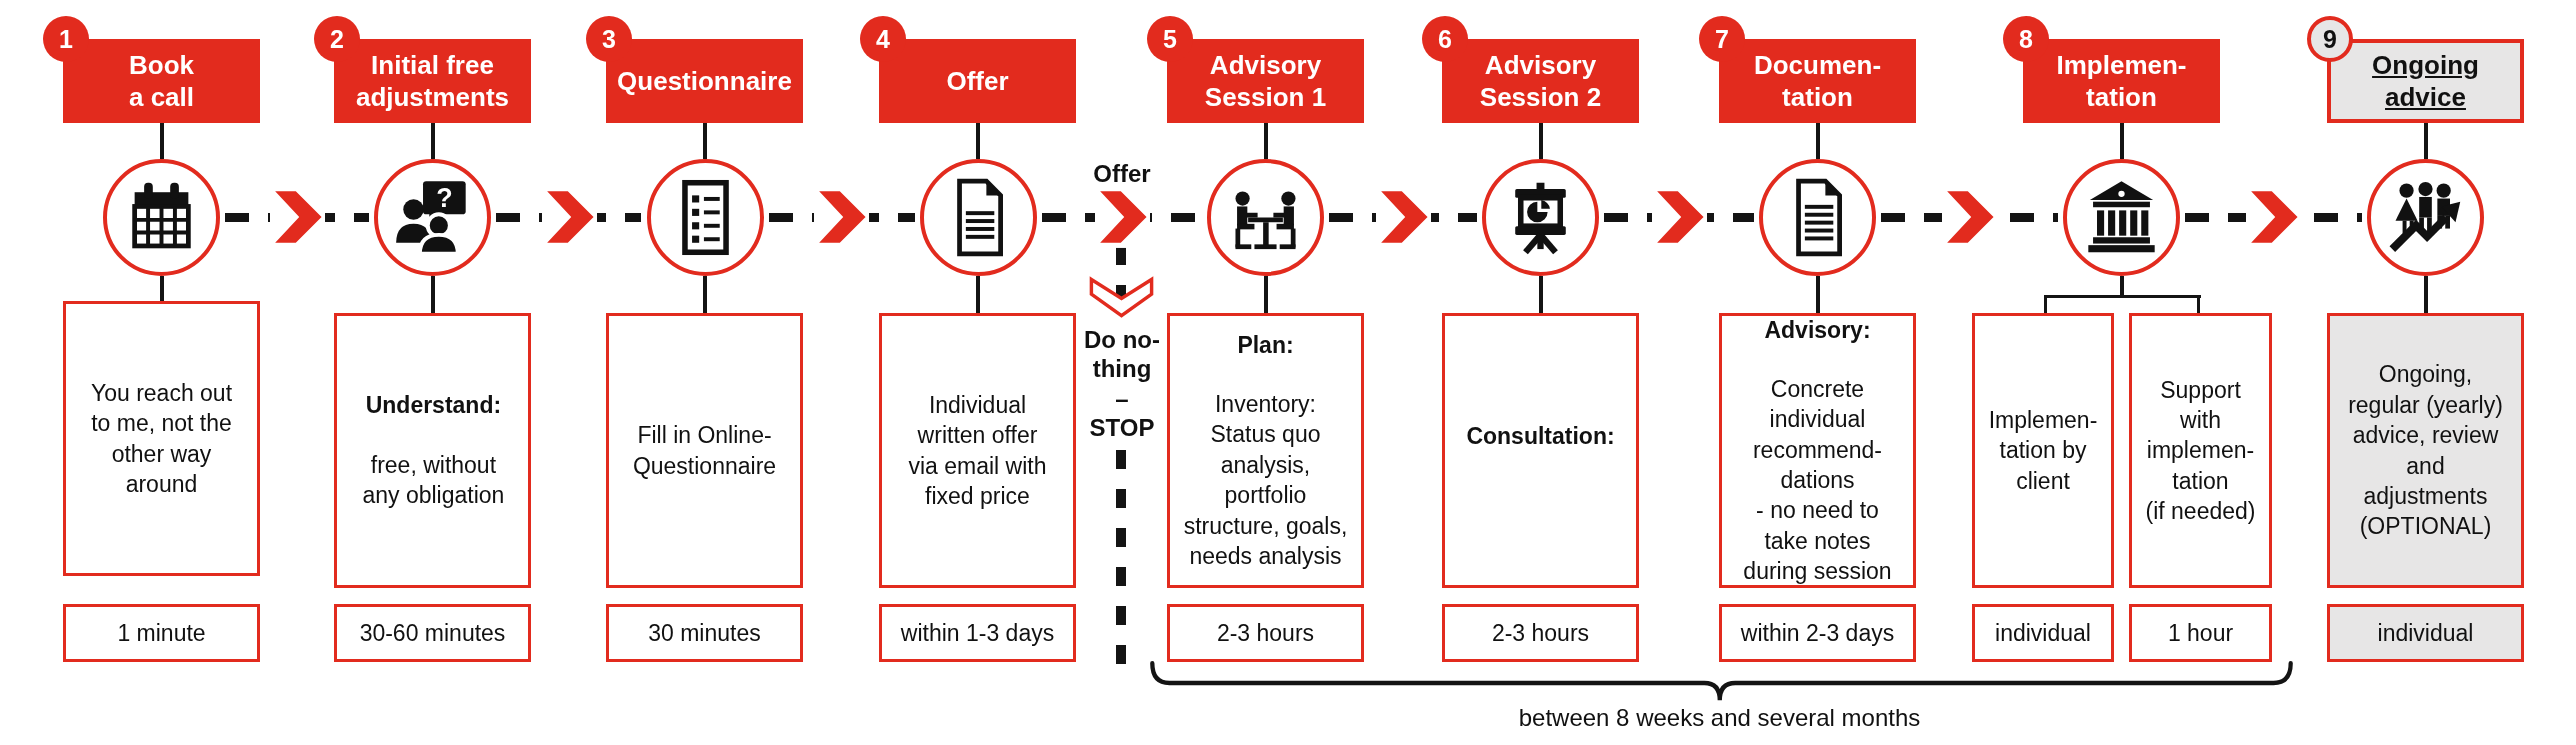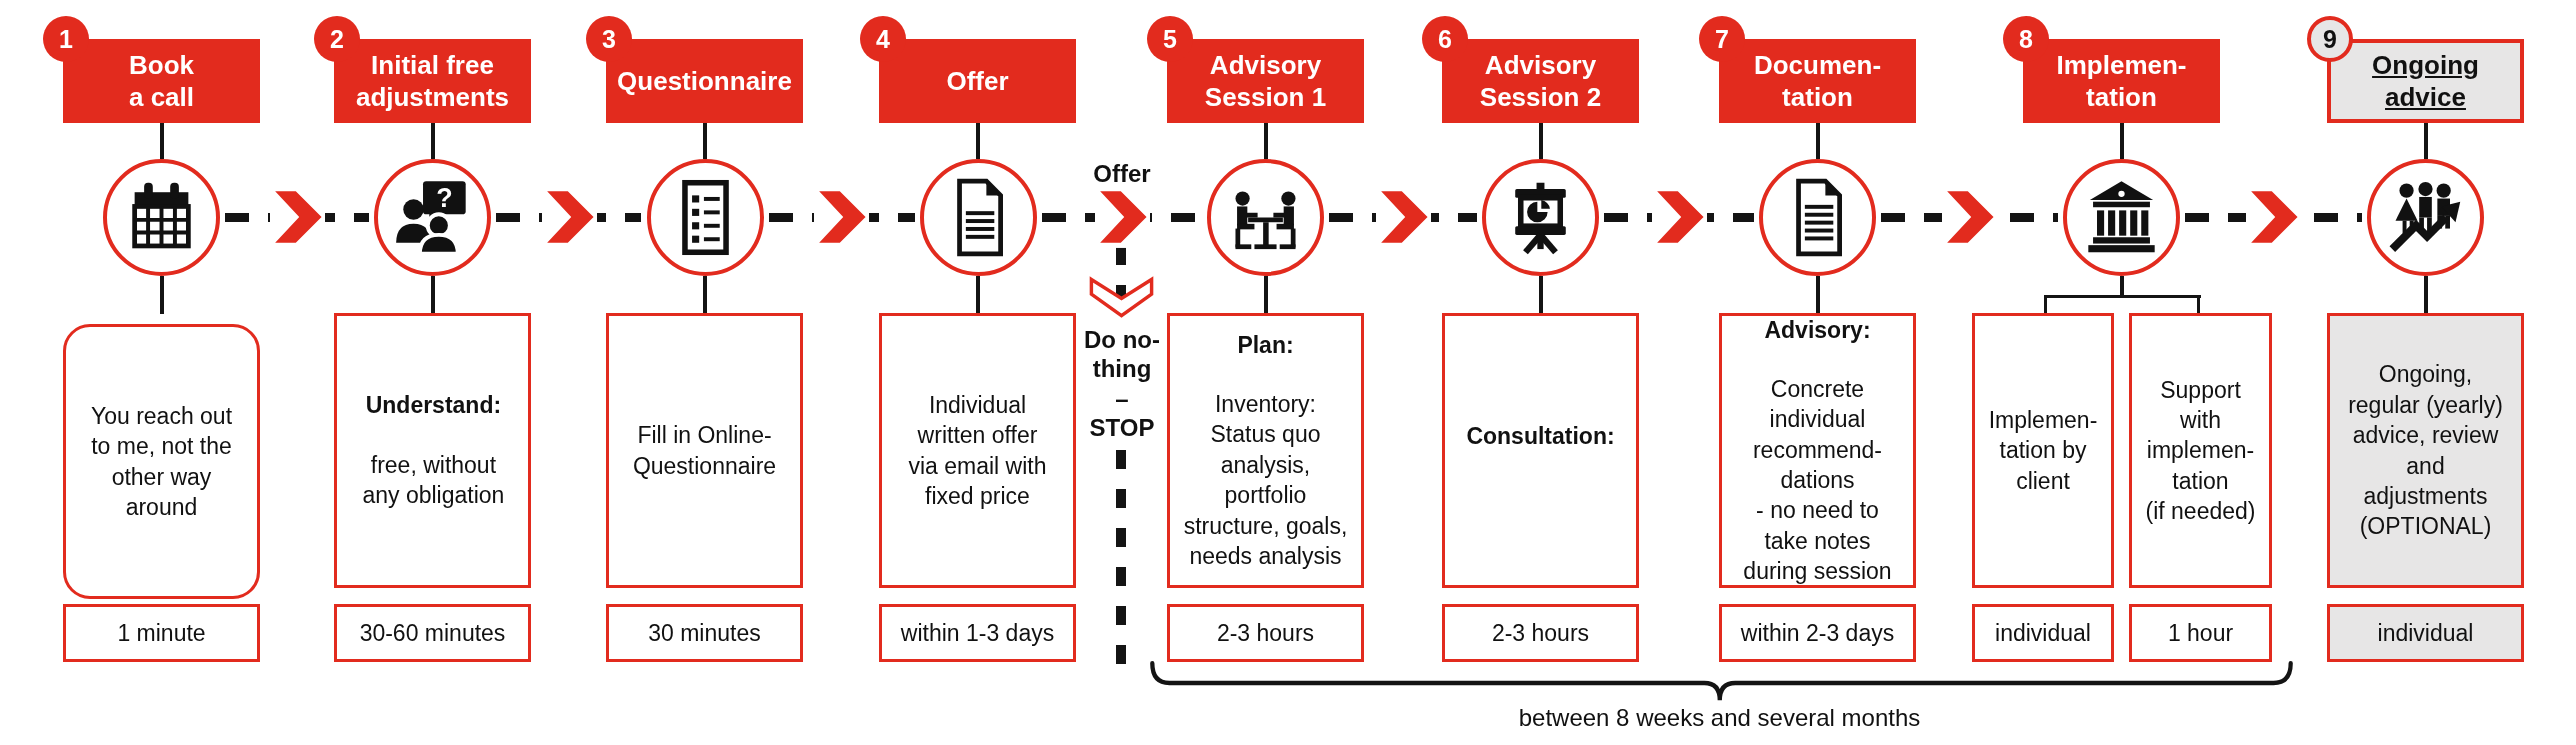--- a/index.html
+++ b/index.html
@@ -108,21 +108,21 @@
           <rect x="61" y="6" width="11" height="20" rx="5" fill="#111"></rect>
           <rect x="16" y="36" width="68" height="50" fill="#fff" stroke="#111" stroke-width="6"></rect>
           <line x1="33" y1="36" x2="33" y2="86" stroke="#111" stroke-width="5"></line>
           <line x1="50" y1="36" x2="50" y2="86" stroke="#111" stroke-width="5"></line>
           <line x1="67" y1="36" x2="67" y2="86" stroke="#111" stroke-width="5"></line>
           <line x1="16" y1="53" x2="84" y2="53" stroke="#111" stroke-width="5"></line>
           <line x1="16" y1="69" x2="84" y2="69" stroke="#111" stroke-width="5"></line>
         </svg>
       </div>
       <div class="abs vline" style="left: 160px; top: 276px; width: 4.3px; height: 38px;"></div>
-      <div class="abs descbox" style="left: 63px; top: 324px; width: 197px; height: 275px; border-radius: 27px;"><div style="">You reach out
+      <div class="abs descbox" style="left: 63px; top: 301px; width: 197px; height: 275px;"><div style="">You reach out
 to me, not the
 other way
 around</div></div>
       <div class="abs timebox" style="left: 63px; top: 604px; width: 197px; height: 58px;">
         <span style="">1 minute</span>
       </div>
     </div>
     <div class="abs" style="left: 0px; top: 0px;">
       <div class="abs hdr" style="left: 334px; top: 39px; width: 197px; height: 84px;"><span style="">Initial free
 adjustments</span></div>

